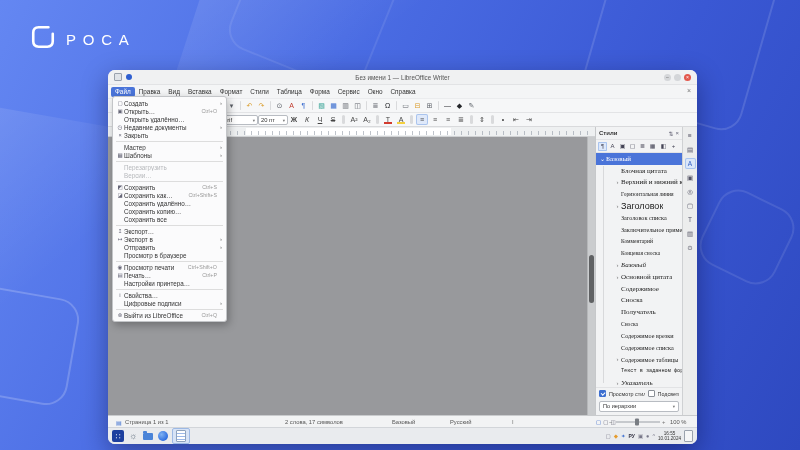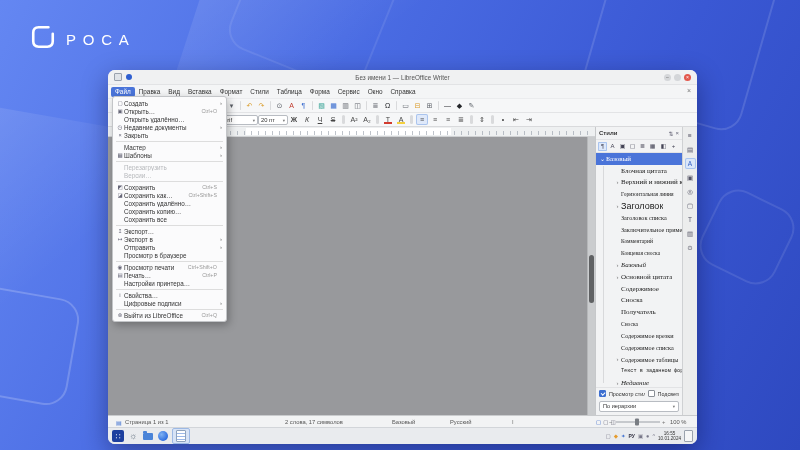--- a/index.html
+++ b/index.html
@@ -363,21 +363,21 @@
             <div class="sli child small exp-closed">
               <span class="sli-ar"></span>
               <span class="sli-lb">Содержимое таблицы</span>
             </div>
             <div class="sli child mono">
               <span class="sli-ar"></span>
               <span class="sli-lb">Текст в заданном формате</span>
             </div>
             <div class="sli child italic exp-closed">
               <span class="sli-ar"></span>
-              <span class="sli-lb">Недавние</span>
+              <span class="sli-lb">Указатель</span>
             </div>
           </div>
         <div class="sb-checks">
           <span class="cbx on"></span>
           <span class="chk-label">Просмотр стилей</span>
           <span class="cbx"></span>
           <span class="chk-label">Подсветка</span>
         </div>
         <div class="sb-filter">
           <div class="fcombo">

